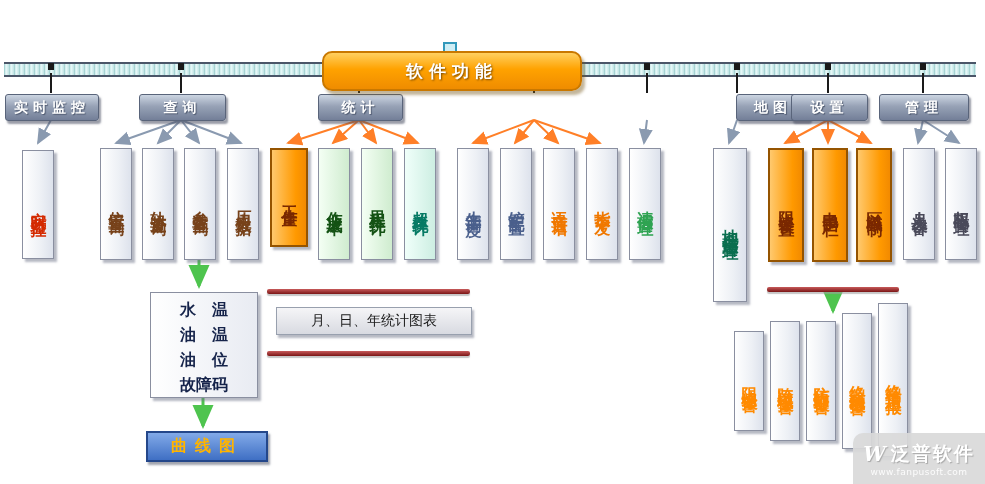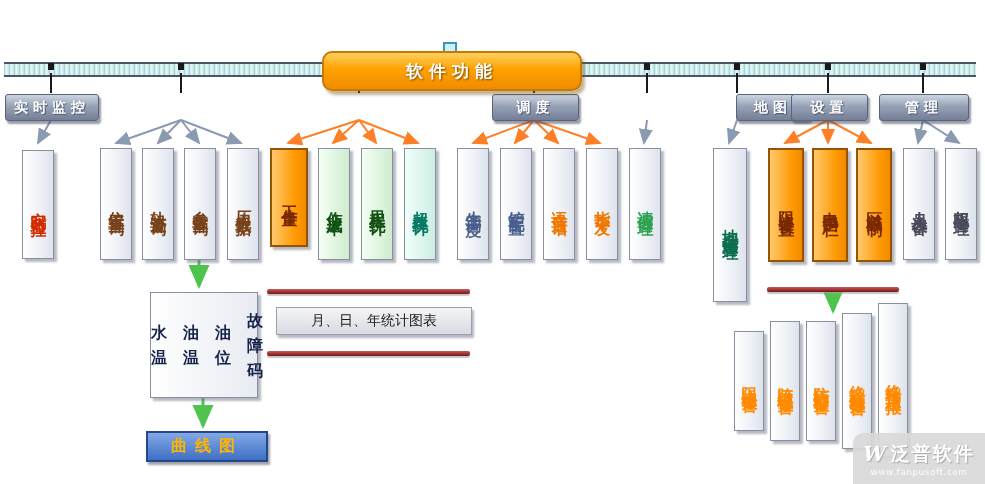--- a/index.html
+++ b/index.html
@@ -41,21 +41,21 @@
   .vbox.green{background:linear-gradient(90deg,#f4fff4 0%,#cfeccf 100%);color:#145214;}
   .vbox.cyan{background:linear-gradient(90deg,#f0fffa 0%,#cdeee2 100%);color:#067a64;}
   .c-red{color:#d42a00;}  .c-brown{color:#77421a;}  .c-blue{color:#4a5f8c;}
   .c-orangeT{color:#f07800;} .c-green{color:#2fa352;} .c-teal{color:#0b6e4f;}
   .c-dark{color:#4a4a5a;} .c-alarm{color:#ff8a00;}
 
   
   .detailbox{position:absolute;left:150px;top:292px;width:106px;height:104px;z-index:2;
              background:linear-gradient(90deg,#ffffff,#e8ebf2);border:1px solid #8a8fa0;
              box-shadow:3px 3px 2px rgba(110,115,135,.5);
-             display:flex;flex-direction:row;align-items:center;justify-content:space-between;
+             display:flex;flex-direction:column;align-items:center;justify-content:flex-end;
              font-weight:bold;font-size:16px;color:#15234a;line-height:25px;}
 
   
   .curve{position:absolute;left:146px;top:431px;width:118px;height:27px;z-index:2;
          background:linear-gradient(180deg,#82aae8 0%,#3f6fc4 100%);
          border:2px solid #24478a;display:flex;align-items:center;justify-content:center;
          color:#ffb400;font-weight:bold;font-size:16px;letter-spacing:8px;
          box-shadow:2px 3px 2px rgba(70,75,95,.5);}
 
   
@@ -152,21 +152,22 @@
     <g stroke="#4ec44e" stroke-width="3" marker-end="url(#m-green)">
       <line x1="199" y1="260" x2="199" y2="286"></line>
       <line x1="203" y1="398" x2="203" y2="426"></line>
       <line x1="833" y1="294" x2="833" y2="311"></line>
     </g>
   </svg>
 
   <div class="title">软件功能</div>
 
   <div class="cat" style="left:5px;width:92px;">实时监控</div>
-  <div class="cat" style="left:492px;width:85px;">调度</div>
+  <div class="cat" style="left:139px;width:85px;">查询</div>
+  <div class="cat" style="left:318px;width:83px;">统计</div>
   <div class="cat" style="left:736px;width:72px;">地图</div>
   <div class="cat" style="left:879px;width:88px;">管理</div>
   <div class="cat" style="left:791px;width:75px;">设置</div>
 
   <div class="vbox c-red" style="left:22px;top:150px;height:107px;">实时监控</div>
   <div class="vbox c-brown" style="left:100px;">位置查询</div>
   <div class="vbox c-brown" style="left:142px;">轨迹查询</div>
   <div class="vbox c-brown" style="left:184px;">参数查询</div>
   <div class="vbox c-brown" style="left:227px;">历史数据</div>
   <div class="vbox orange" style="left:270px;width:34px;height:95px;">工作量</div>

